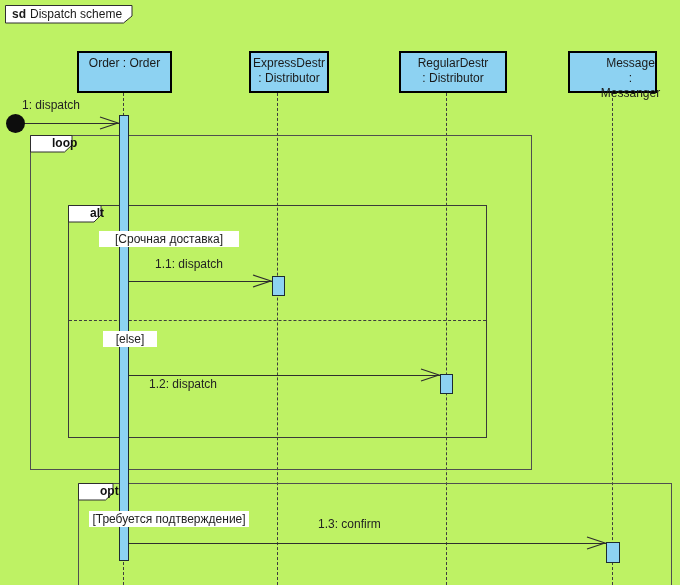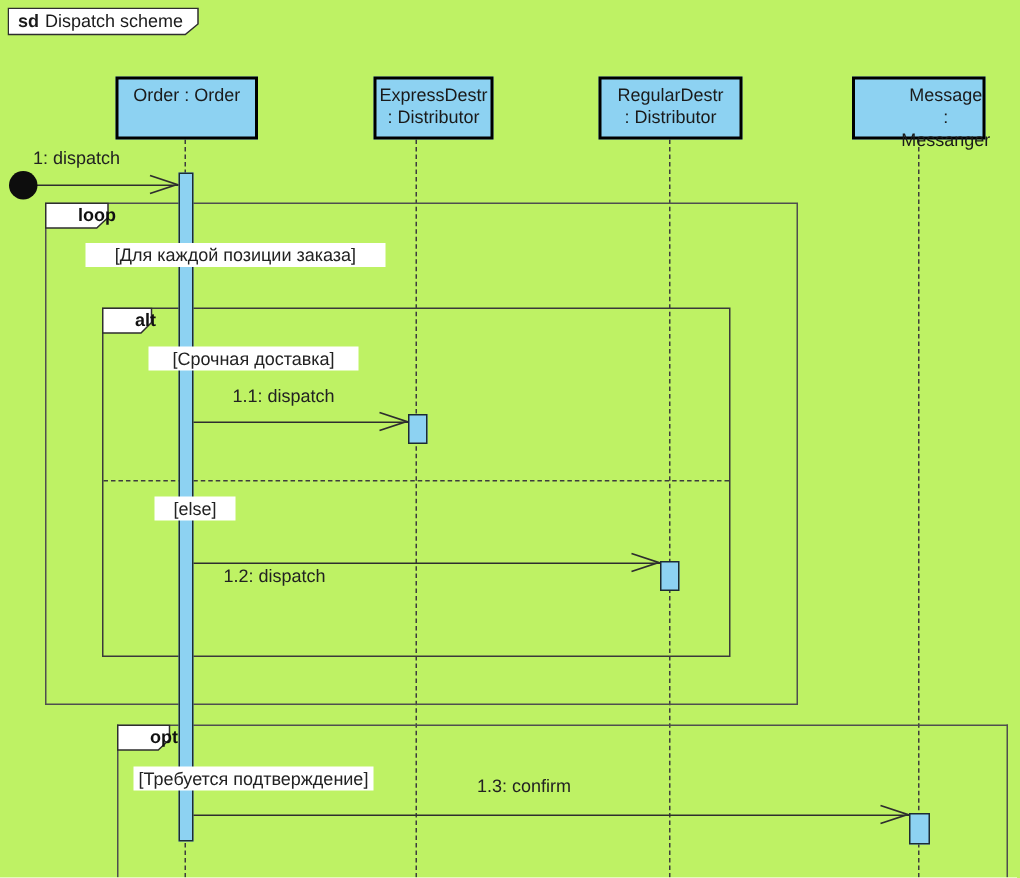--- a/index.html
+++ b/index.html
@@ -52,21 +52,21 @@
   <div class="lifeline" style="left:612px;"></div>
 
   <div class="head" style="left:77px;width:95px;">
     <span>Order : Order</span>
     <span></span>
   </div>
   <div class="head" style="left:231px;width:80px;margin-left:18px;">
     <span>ExpressDestr</span>
     <span>: Distributor</span>
   </div>
-  <div class="head" style="left:399px;width:96px;">
+  <div class="head" style="left:399px;width:108px;">
     <span>RegularDestr</span>
     <span>: Distributor</span>
   </div>
   <div class="head" style="left:568px;width:89px;padding-left:36px;">
     <span>Message :</span>
     <span>Messanger</span>
   </div>
 
   <div class="frame" style="left:30px;top:135px;width:502px;height:335px;"></div>
   <div class="frame" style="left:68px;top:205px;width:419px;height:233px;border-color:#3a3a3a;"></div>
@@ -90,21 +90,20 @@
       <polygon points="0.5,0.5 35,0.5 35,10 27.5,17 0.5,17" fill="#ffffff" stroke="#2e2e2e" stroke-width="1"></polygon>
     </svg>
     <span class="lbl">opt</span>
   </div>
 
   <div class="bar" style="left:119px;top:115px;width:10px;height:446px;"></div>
   <div class="bar" style="left:272px;top:276px;width:13px;height:20px;"></div>
   <div class="bar" style="left:440px;top:374px;width:13px;height:20px;"></div>
   <div class="bar" style="left:606px;top:542px;width:14px;height:21px;"></div>
 
-  <div class="guard" style="left:57px;top:162px;width:200px;">[Для каждой позиции заказа]</div>
   <div class="guard" style="left:99px;top:231px;width:140px;">[Срочная доставка]</div>
   <div class="guard" style="left:103px;top:331px;width:54px;">[else]</div>
   <div class="guard" style="left:89px;top:511px;width:160px;">[Требуется подтверждение]</div>
 
   <div class="found-dot" style="left:6px;top:114px;"></div>
   <div class="msg-line" style="left:24px;top:123px;width:95px;"></div>
   <svg class="arrow" style="left:99px;top:116px;" width="20" height="14">
     <path d="M1,1 L19,7 L1,13" fill="none" stroke="#2e2e2e" stroke-width="1.2"></path>
   </svg>
   <div class="msg-label" style="left:22px;top:98px;">1: dispatch</div>

